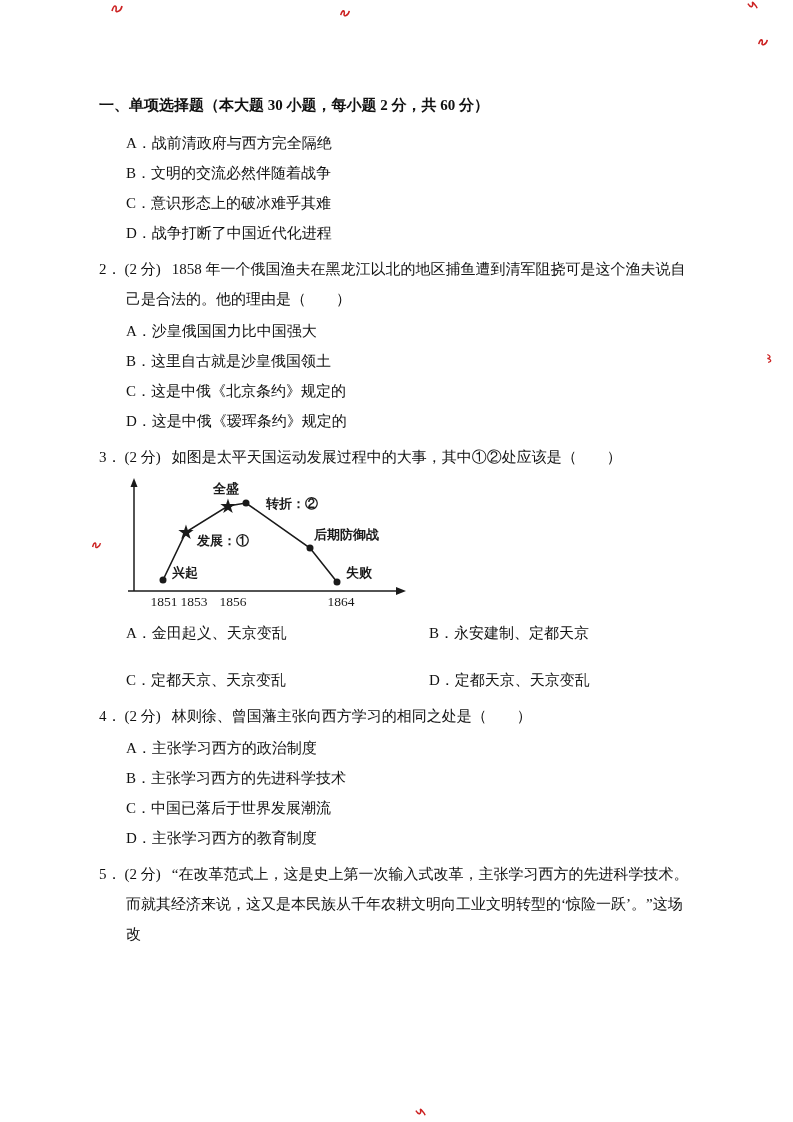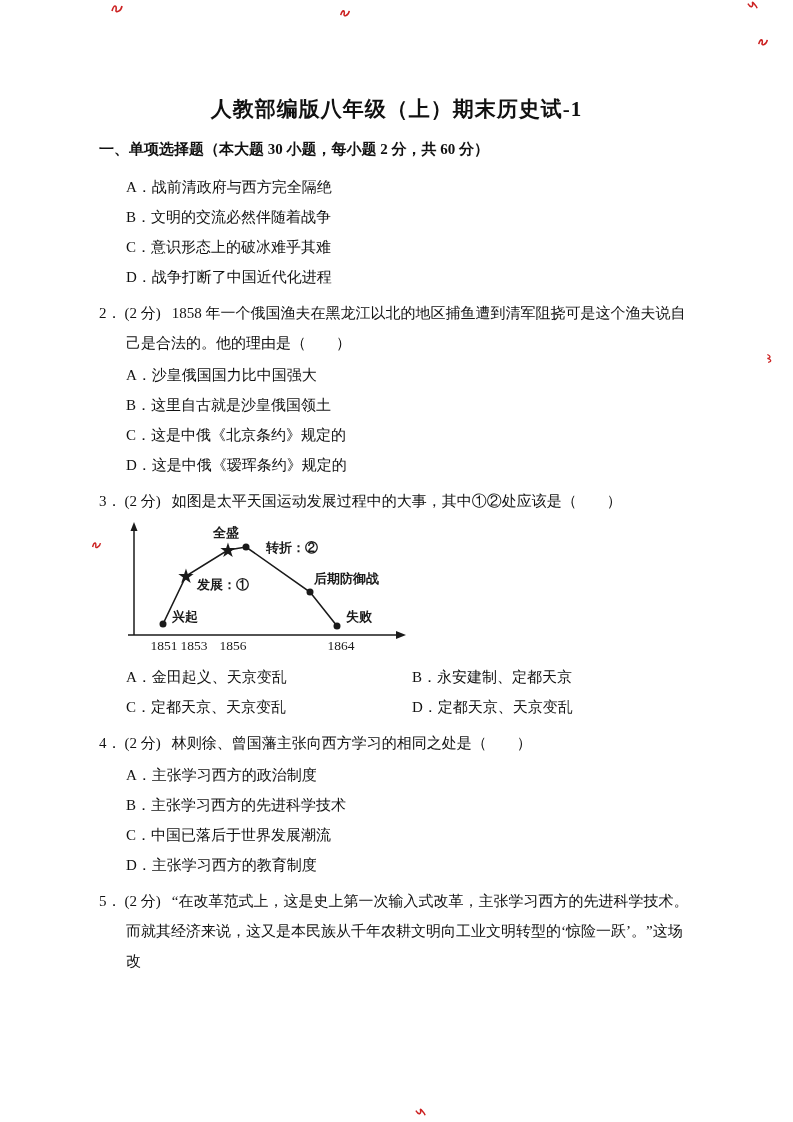--- a/index.html
+++ b/index.html
@@ -37,20 +37,21 @@
     padding-left: 27px;
     text-indent: -27px;
   }
   .qscore { margin-left: 3px; }
   .qtext  { margin-left: 11px; }
   .options { margin: 2px 0 0 27px; }
   .option  { margin: 0; line-height: 30px; }
   .options-grid {
     display: grid;
     grid-template-columns: 286px 1fr;
+    gap: 17px;
   }
   .chart-wrap { margin: 6px 0 4px 26px; height: 136px; }
   .chart-wrap svg { display: block; }
   .rmark { position: absolute; color: #cc2222; }
   .rmark svg { display: block; }
 </style>
 </head>
 <body>
 
 <span class="rmark" style="left: 110px; top: 2px; color: rgb(204, 34, 34);">
@@ -84,21 +85,20 @@
     </svg>
   </span>
 <span class="rmark" style="left: 414px; top: 1107px; color: rgb(204, 34, 34);">
     <svg width="13" height="12" viewBox="0 0 14 13">
       <path d="M2,4 C5,9 8,8 7,3 C6,1 11,6 12,9" fill="none" stroke="currentColor" stroke-width="1.6"></path>
     </svg>
   </span>
 
 <div class="page">
 
-  <h1 class="doc-title">人教部编版八年级（上）期末历史试-1</h1>
 
   <div class="section-header">一、单项选择题（本大题 30 小题，每小题 2 分，共 60 分）</div>
 
   <div class="question">
     <div class="options">
       <p class="option">A．战前清政府与西方完全隔绝</p>
       <p class="option">B．文明的交流必然伴随着战争</p>
       <p class="option">C．意识形态上的破冰难乎其难</p>
       <p class="option">D．战争打断了中国近代化进程</p>
     </div>

